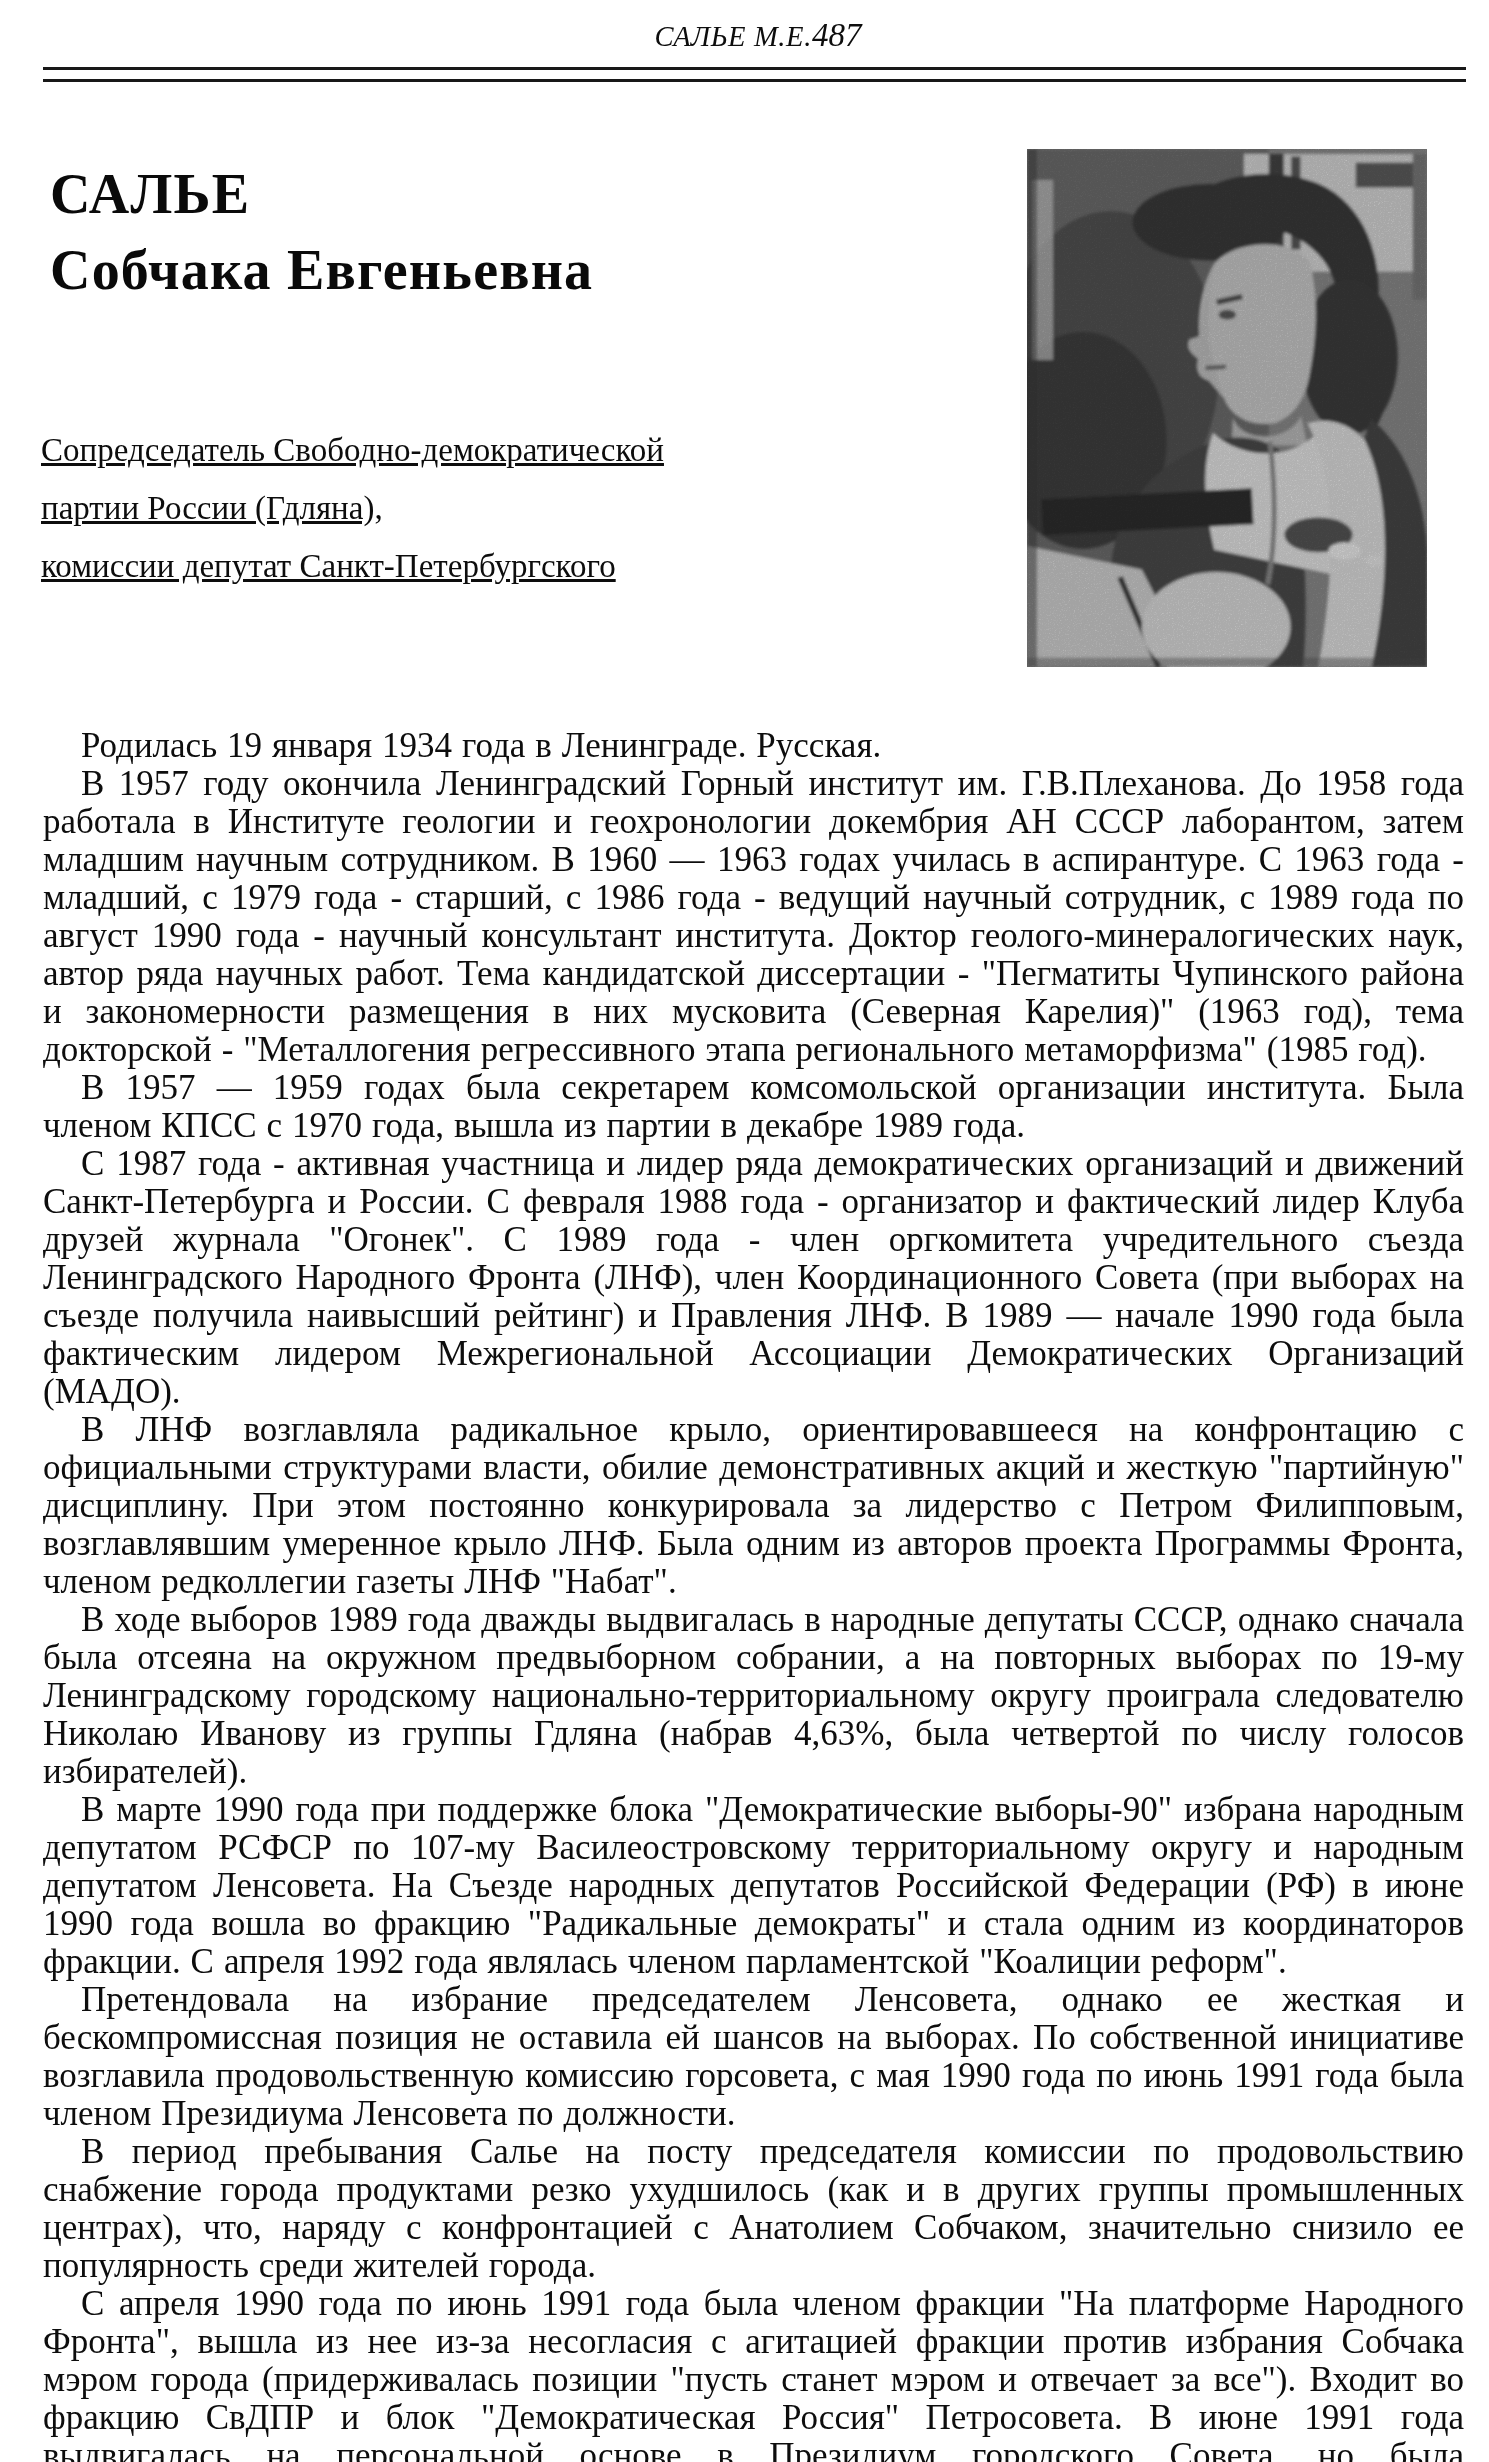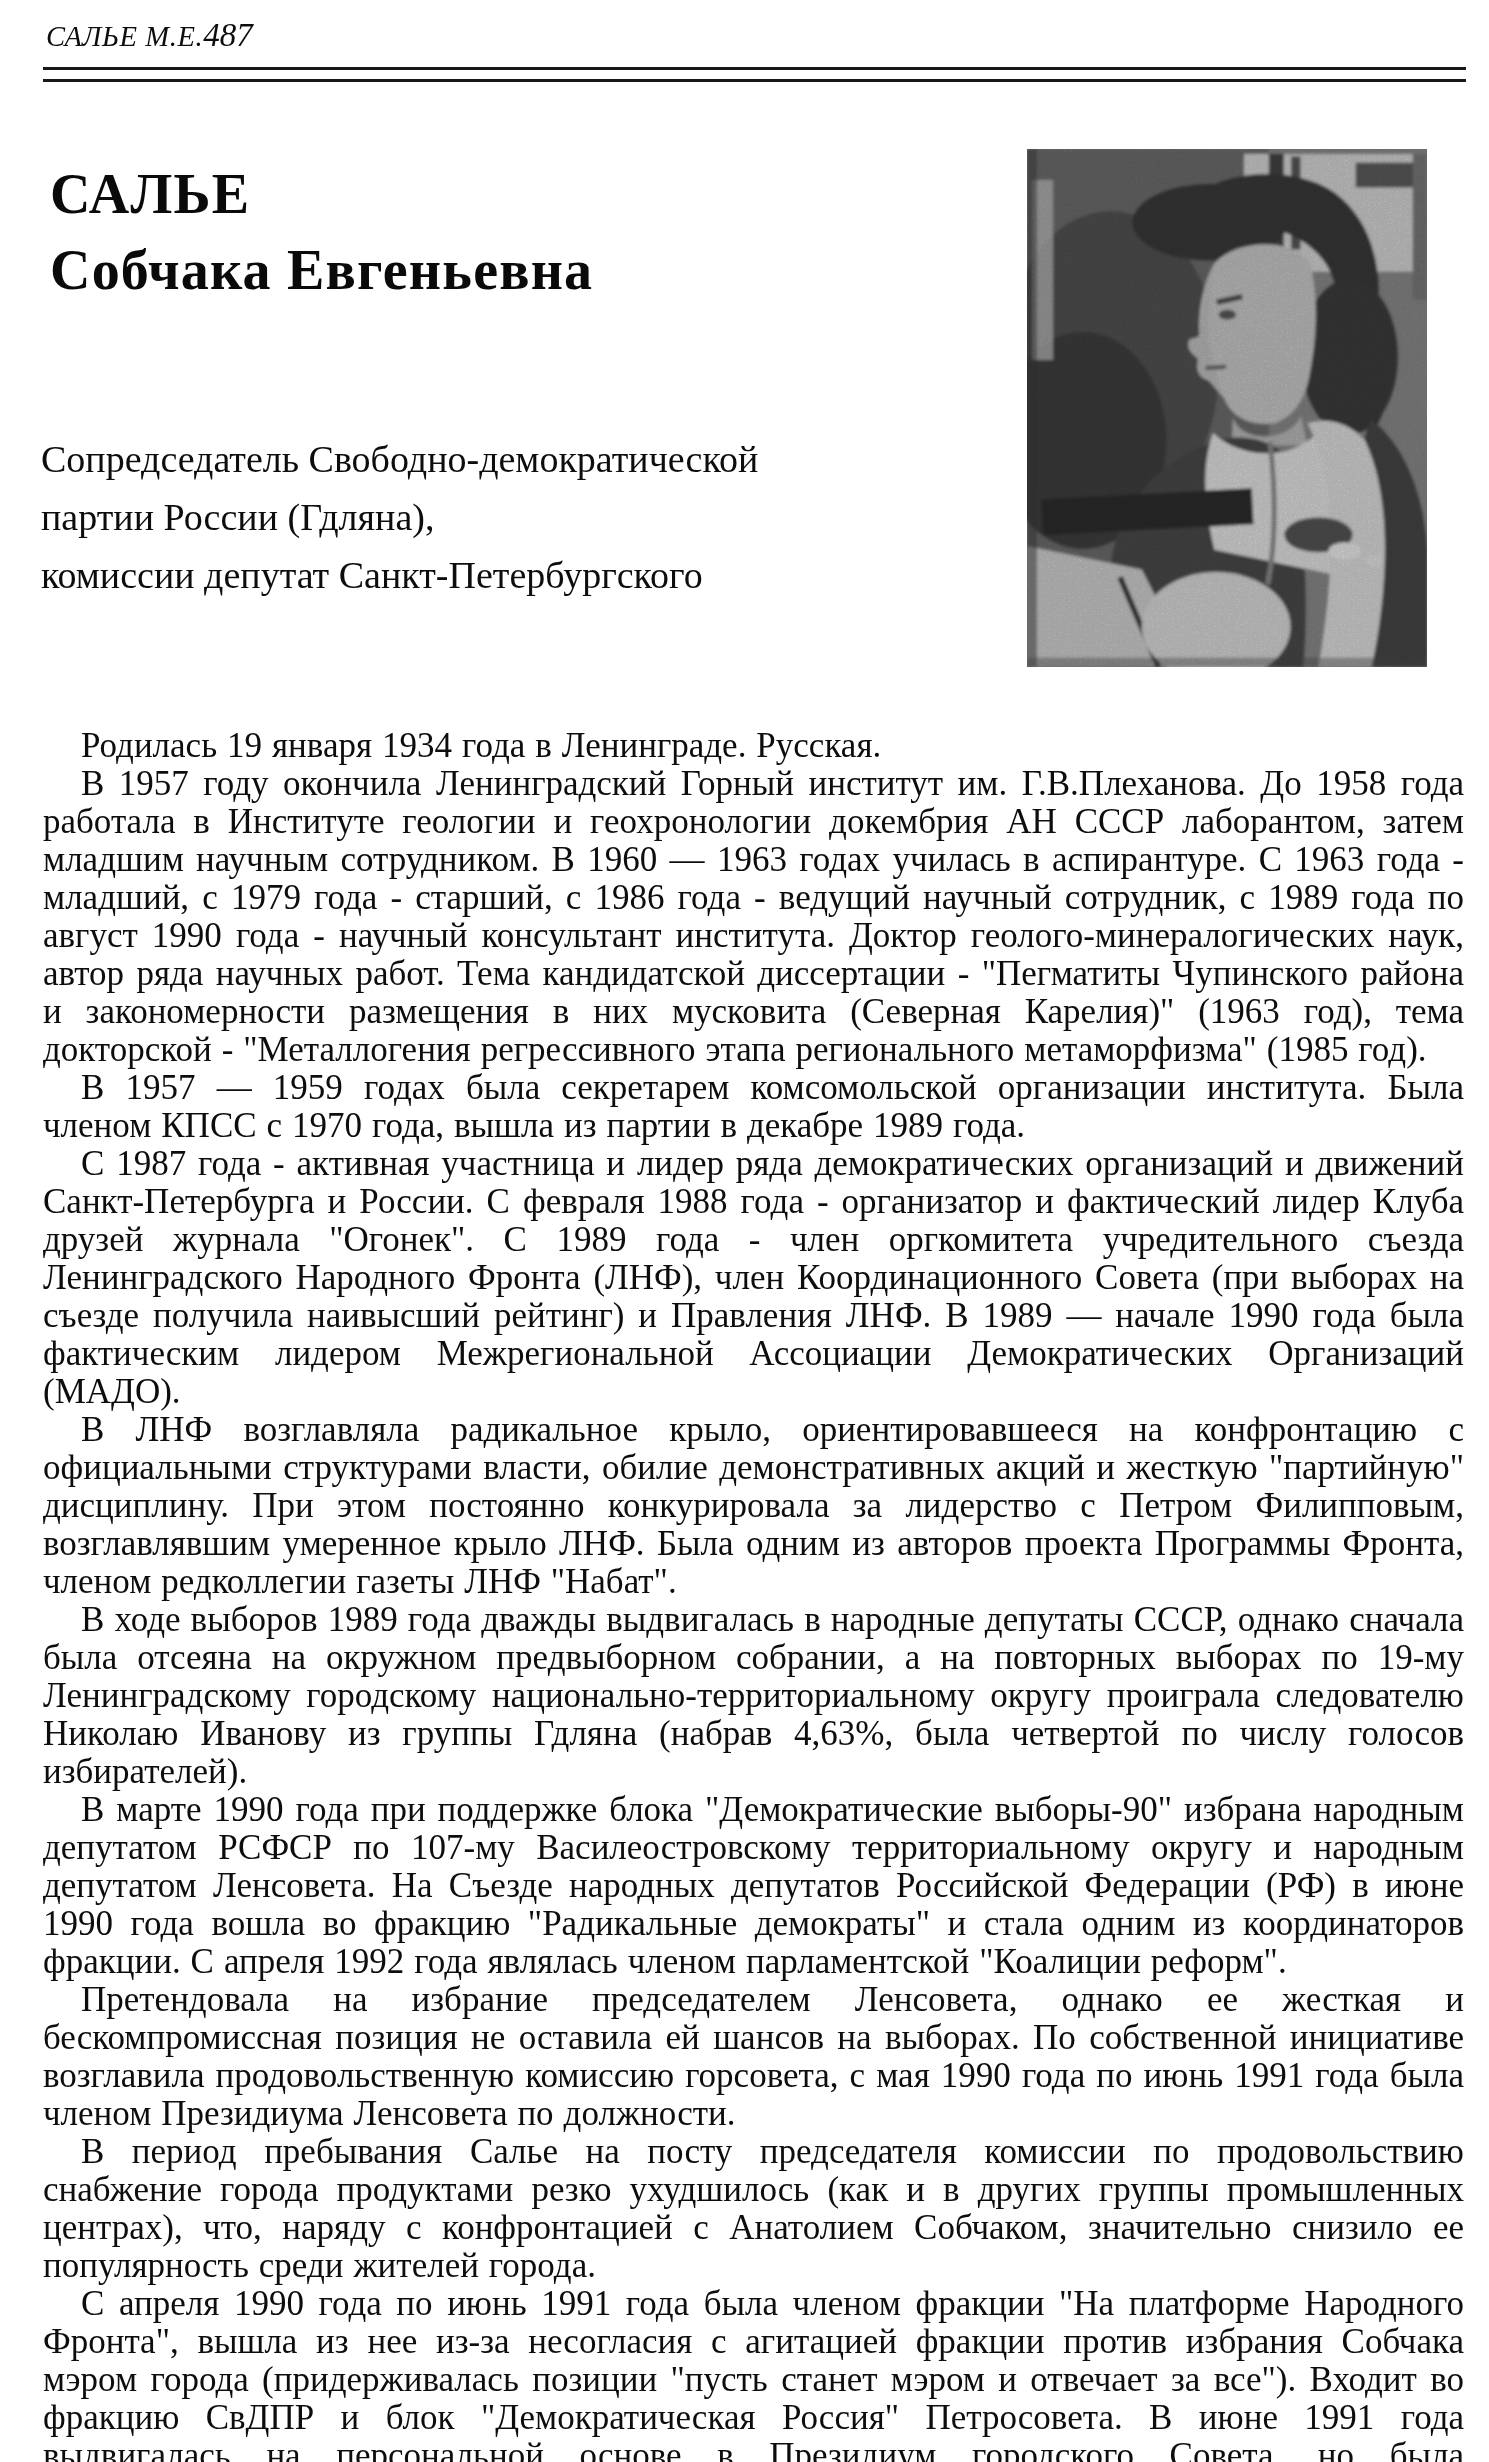--- a/index.html
+++ b/index.html
@@ -12,21 +12,21 @@
     font-family: "Liberation Serif", "DejaVu Serif", serif;
     color: #0d0d0d;
     overflow: hidden;
   }
 
   
   .running-header {
     position: absolute;
     top: 17.4px; left: 46px; right: 20px;
     display: flex;
-    justify-content: flex-start;
+    justify-content: center;
     align-items: baseline;
     font-style: italic;
     font-size: 28.6px;
     letter-spacing: 0.6px;
   }
   .running-header .page-number { font-size: 33px; letter-spacing: 0; }
 
   
   .double-rule {
     position: absolute;
@@ -45,24 +45,25 @@
     line-height: 76px;
     font-weight: bold;
     letter-spacing: 1.2px;
     color: #0a0a0a;
   }
   .name-title .line { display: block; white-space: nowrap; }
 
   
   .positions {
     position: absolute;
-    top: 430px; left: 41px;
+    top: 421px; left: 41px;
     width: 956px;
-    font-size: 38px;
+    font-size: 33px;
     line-height: 58px;
+    text-decoration: underline;
   }
   .positions .pos-line { display: block; white-space: nowrap; }
 
   
   .photo-figure {
     position: absolute;
     left: 1027px; top: 149px;
     width: 400px; height: 518px;
     margin: 0;
   }

